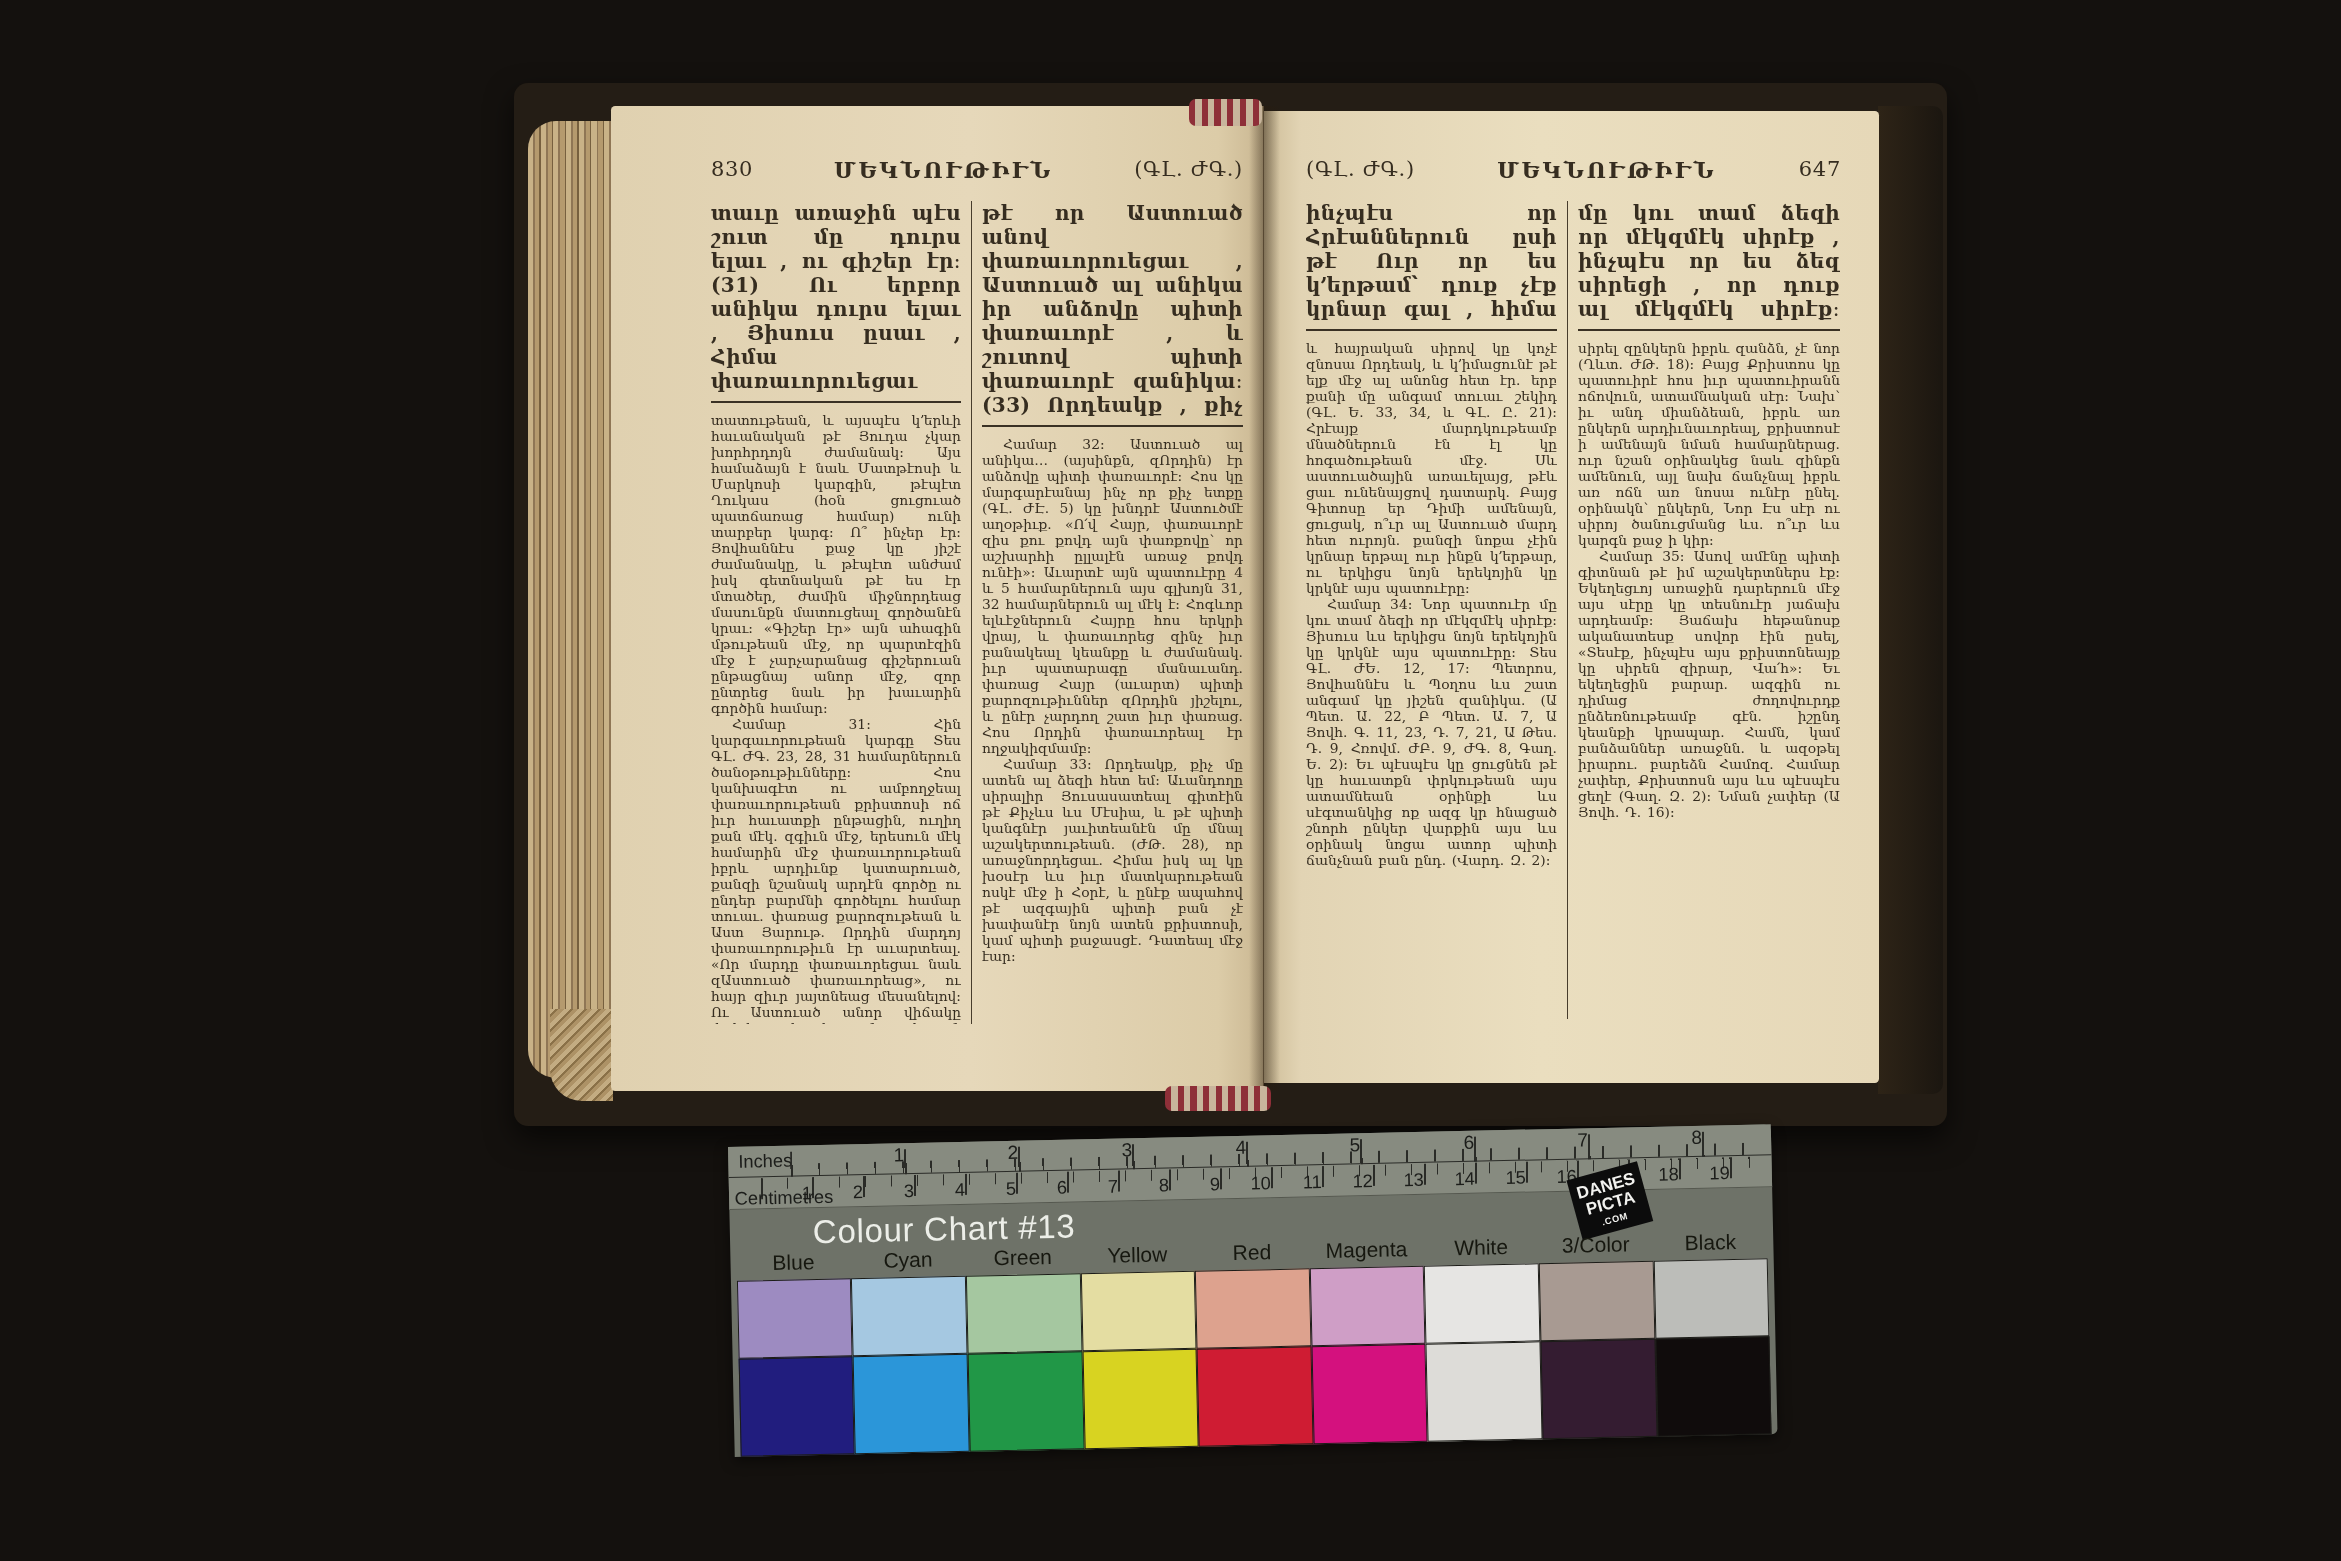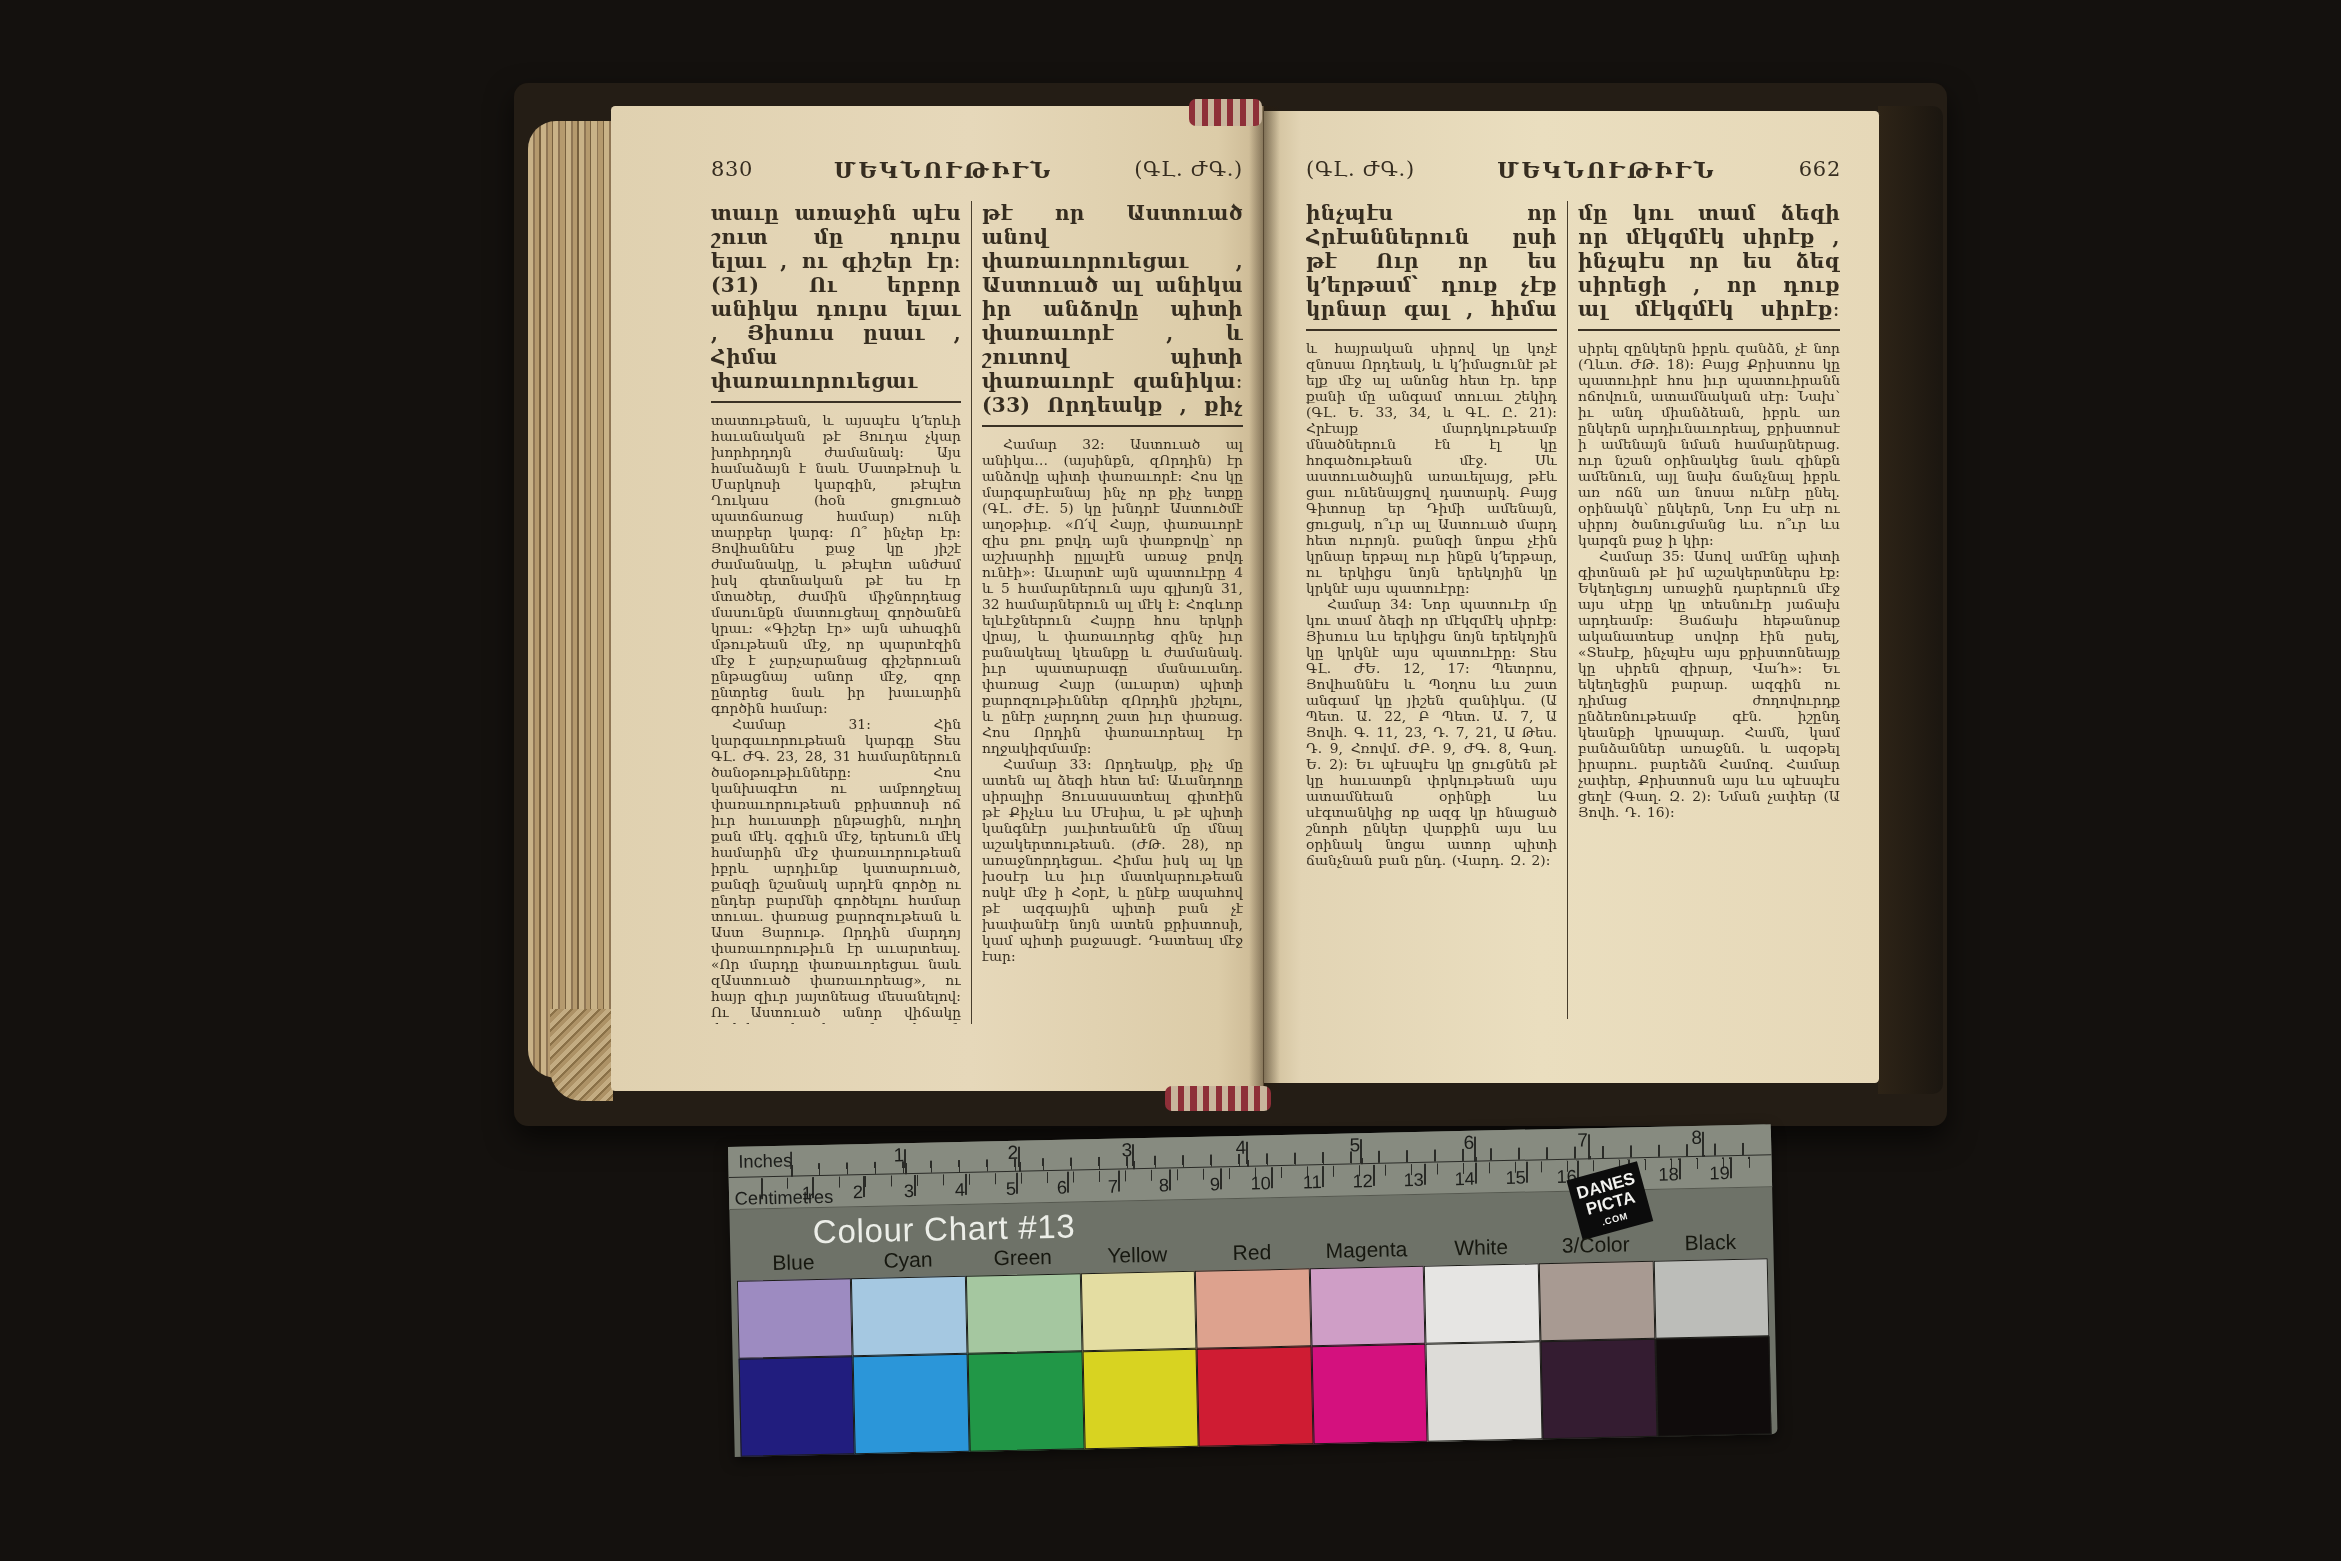--- a/index.html
+++ b/index.html
@@ -116,21 +116,21 @@
           <p class="indent">Համար 33։ Որդեակք, քիչ մը ատեն ալ ձեզի հետ եմ։ Աւանդողը սիրալիր Յուսասատեալ գիտէին թէ Քիչևս ևս Մէսիա, և թէ պիտի կանգնէր յաւիտեանէն մը մնալ աշակերտութեան. (ԺԹ. 28), որ առաջնորդեցաւ. Հիմա իսկ ալ կը խօսէր ևս իւր մատկարութեան ոսկէ մէջ ի Հօրէ, և ընէք ապահով թէ ազգային պիտի բան չէ խափանէր նոյն ատեն քրիստոսի, կամ պիտի քաջասցէ. Դատեալ մէջ էար։</p>
         </div>
       </div>
     </div>
   </div>
 
   <div class="page-inner" style="left:1306px;top:157px;width:535px;">
     <div class="pg-header">
       <span>(ԳԼ. ԺԳ.)</span>
       <span class="pg-title">ՄԵԿՆՈՒԹԻՒՆ</span>
-      <span>662</span>
+      <span>647</span>
     </div>
     <div class="cols">
       <div class="col" style="width:251px;">
         <div class="scripture" style="height:121px;">ինչպէս որ Հրէաններուն ըսի թէ  Ուր որ ես կ՚երթամ՝  դուք չէք կրնար գալ , հիմա ձեզի ալ կ՚ըսեմ։ (34) Նոր պատուիրան</div>
         <hr class="hrule">
         <div class="commentary" style="height:679px;">
           <p>և հայրական սիրով կը կոչէ զնոսա Որդեակ, և կ՚իմացունէ թէ ելք մէջ ալ անոնց հետ էր. երբ քանի մը անգամ տուաւ շեկիդ (ԳԼ. Ե. 33, 34, և ԳԼ. Ը. 21)։ Հրէայք մարդկութեամբ մնածներուն էն էլ կը հոգածութեան մէջ. Սև աստուածային առաւելայց, թէև ցաւ ունենայցով դատարկ. Բայց Գիտոսը եր Դիմի ամենայն, ցուցակ, ո՞ւր ալ Աստուած մարդ հետ ուրոյն. քանզի նոքա չէին կրնար երթալ ուր ինքն կ՚երթար, ու երկիցս նոյն երեկոյին կը կրկնէ այս պատուէրը։</p>
           <p class="indent">Համար 34։ Նոր պատուէր մը կու տամ ձեզի որ մէկզմէկ սիրէք։ Յիսուս ևս երկիցս նոյն երեկոյին կը կրկնէ այս պատուէրը։ Տես ԳԼ. ԺԵ. 12, 17։ Պետրոս, Յովհաննէս և Պօղոս ևս շատ անգամ կը յիշեն զանիկա. (Ա Պետ. Ա. 22, Բ Պետ. Ա. 7, Ա Յովհ. Գ. 11, 23, Դ. 7, 21, Ա Թես. Դ. 9, Հռովմ. ԺԲ. 9, ԺԳ. 8, Գաղ. Ե. 2)։ Եւ պէսպէս կը ցուցնեն թէ կը հաւատքն փրկութեան այս ատամնեան օրինքի ևս սէգտանկից ոք ազգ կր հնացած շնորհ ընկեր վարքին այս ևս օրինակ նոցա ատոր պիտի ճանչնան բան ընդ. (Վարդ. Զ. 2)։</p>
         </div>
       </div>

